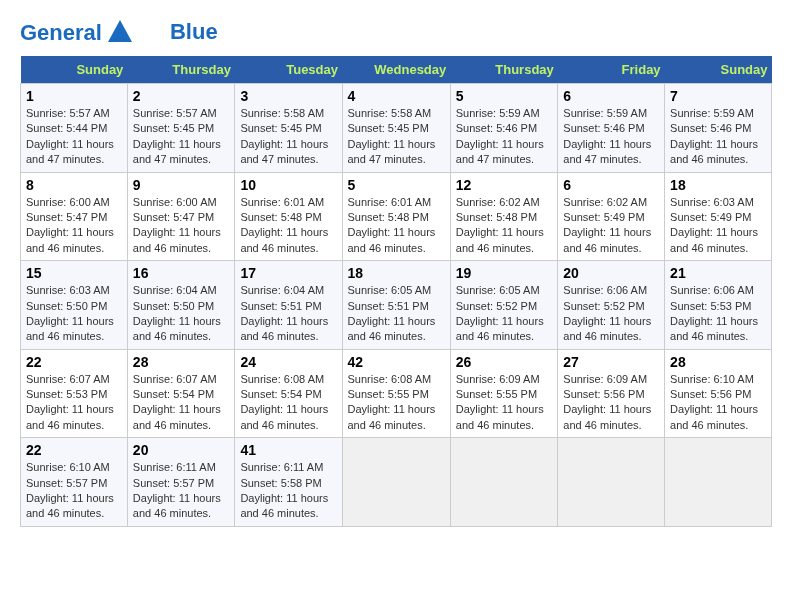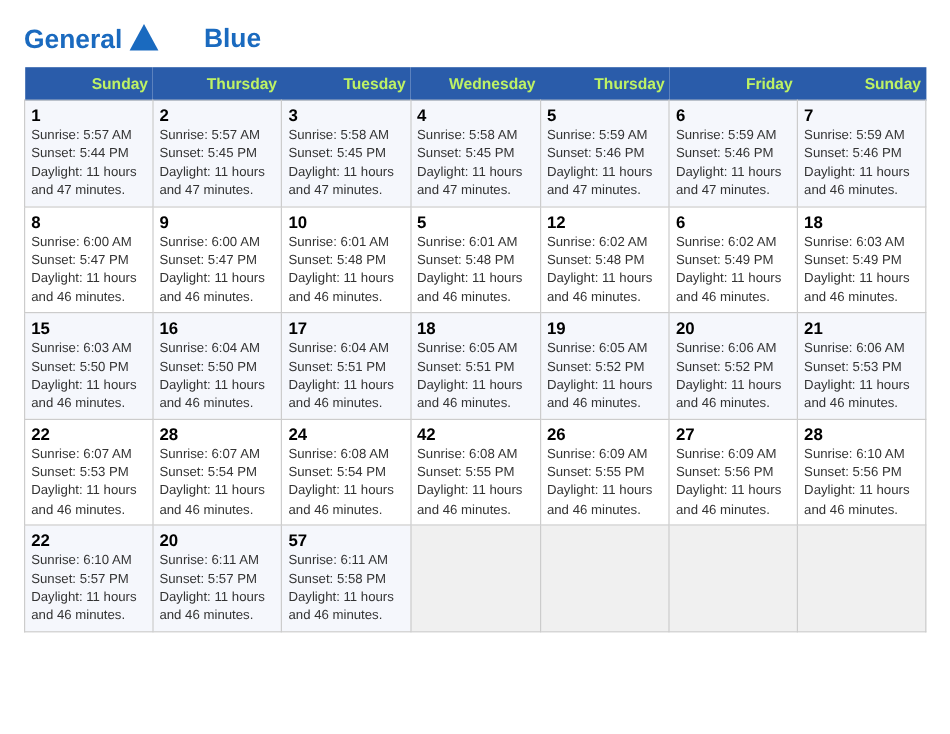--- a/index.html
+++ b/index.html
@@ -246,21 +246,21 @@
       <tr>
         <td>
           <span class="day-num">22</span>
 <div class="day-info">Sunrise: 6:10 AM<br>Sunset: 5:57 PM<br>Daylight: 11 hours and 46 minutes.</div>
         </td>
         <td>
           <span class="day-num">20</span>
 <div class="day-info">Sunrise: 6:11 AM<br>Sunset: 5:57 PM<br>Daylight: 11 hours and 46 minutes.</div>
         </td>
         <td>
-          <span class="day-num">57</span>
+          <span class="day-num">41</span>
 <div class="day-info">Sunrise: 6:11 AM<br>Sunset: 5:58 PM<br>Daylight: 11 hours and 46 minutes.</div>
         </td>
         <td class="empty-cell"></td>
         <td class="empty-cell"></td>
         <td class="empty-cell"></td>
         <td class="empty-cell"></td>
       </tr>
     </tbody>
 </table>
 

